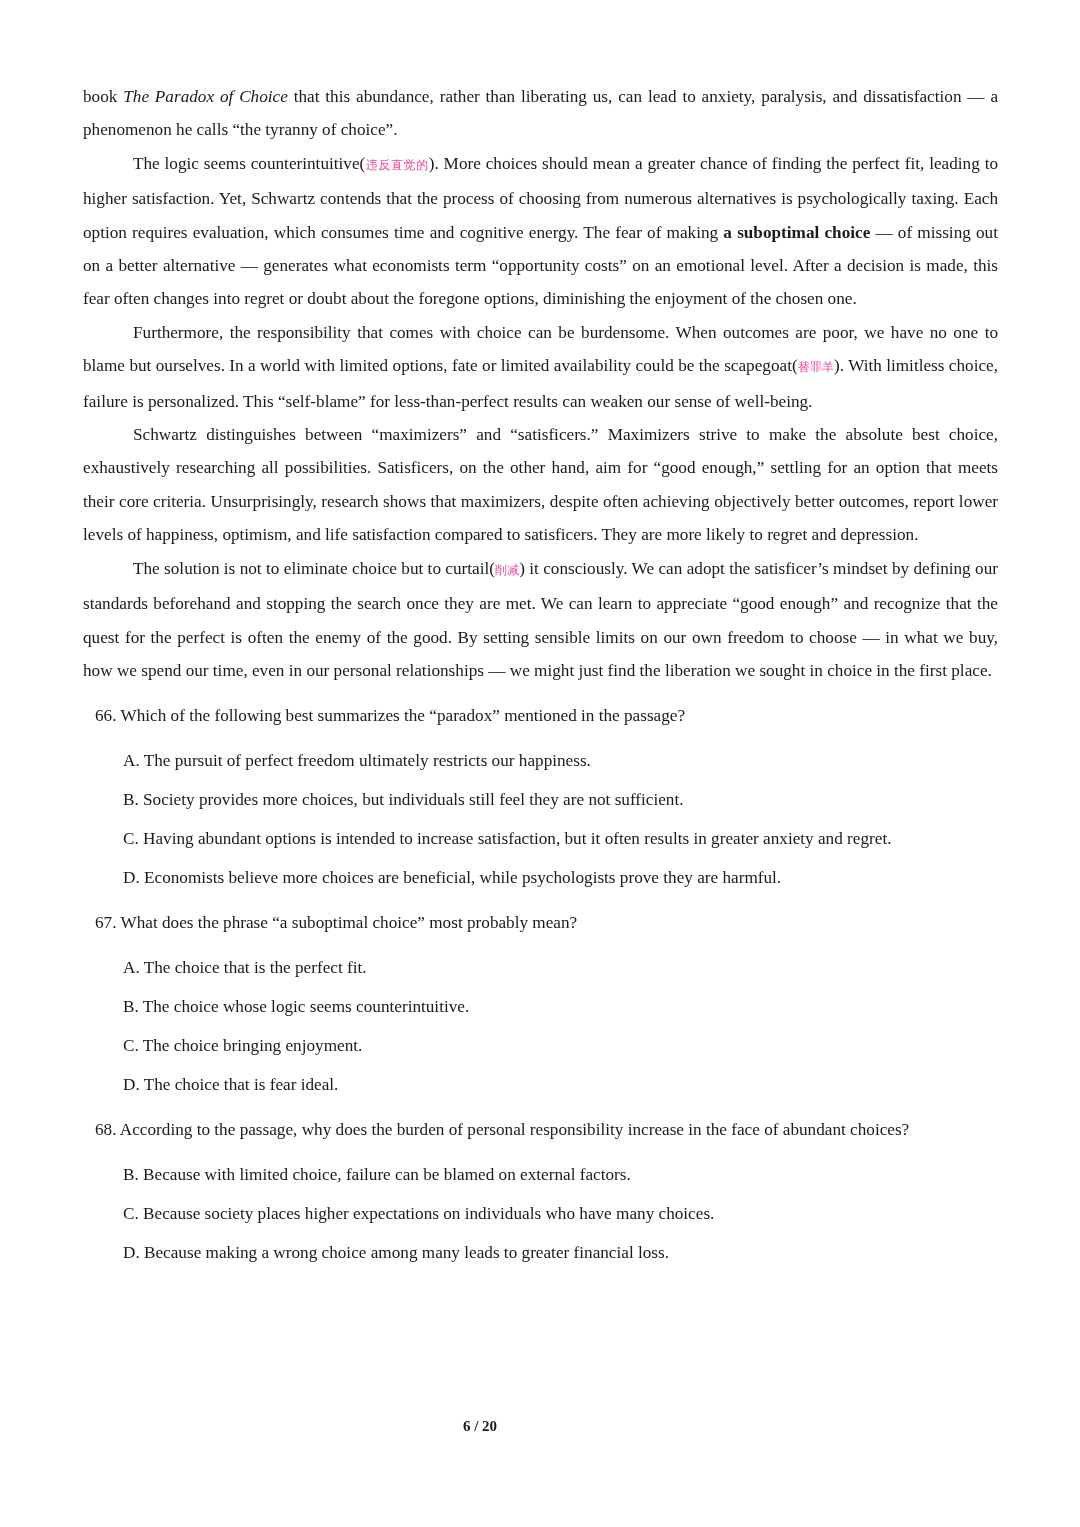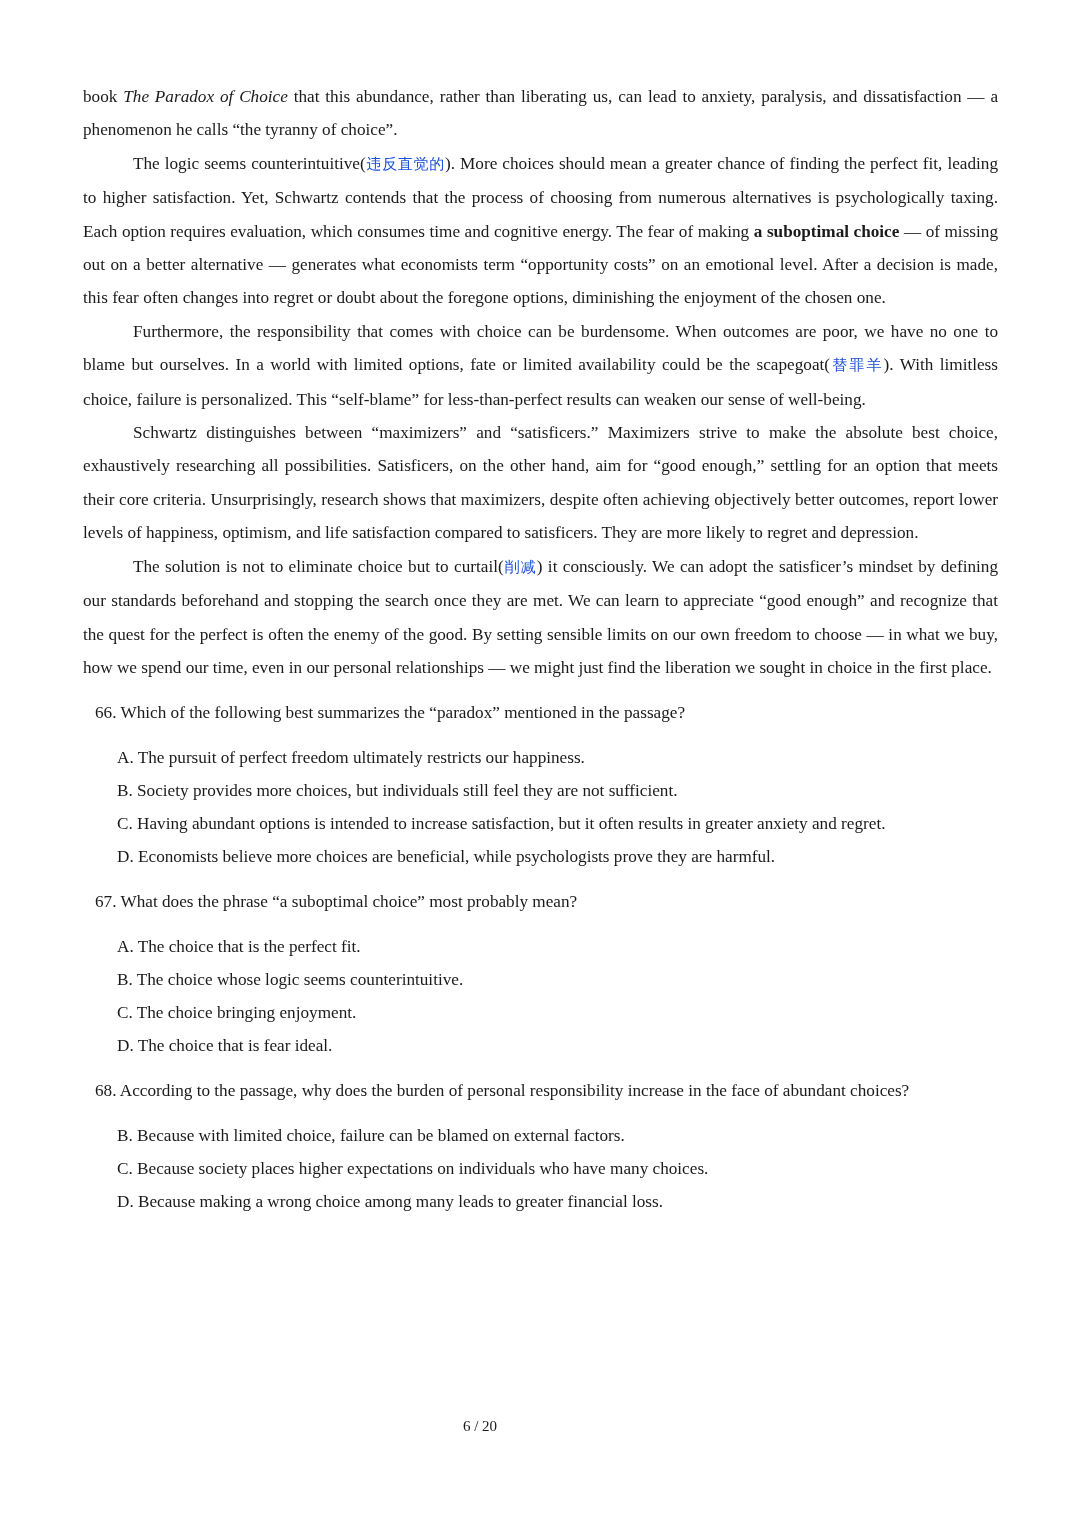--- a/index.html
+++ b/index.html
@@ -19,40 +19,40 @@
     }
     .para {
       font-size: 17.2px;
       line-height: 33.4px;
       text-align: justify;
       margin: 0;
     }
     .indent { text-indent: 50px; }
     .para em { font-style: italic; }
     .para strong { font-weight: bold; margin-top: 12px; }
-    .cjk { font-family: "DejaVu Sans", sans-serif; font-size: 15px; color: #1d4ed8; }
+    .cjk { font-family: "DejaVu Sans", sans-serif; font-size: 12px; color: #ec4899; }
     .question {
       font-size: 17.2px;
       line-height: 33px;
       margin: 12px;
     }
     .option {
       font-size: 17.2px;
       line-height: 33px;
-      margin: 0;
+      margin: 6px;
       padding-left: 34px;
     }
     .footer {
       position: absolute;
       top: 1418px;
       left: 0;
       width: 960px;
       text-align: center;
       font-size: 15px;
-      font-weight: normal;
+      font-weight: bold;
     }
   </style>
 </head>
 <body>
 
 <div class="page">
 
   <p class="para"><span>book </span><em>The Paradox of Choice</em><span> that this abundance, rather than liberating us, can lead to anxiety, paralysis, and dissatisfaction — a phenomenon he calls “the tyranny of choice”.</span></p>
 
   <p class="para indent"><span>The logic seems counterintuitive(</span><span class="cjk">违反直觉的</span><span>). More choices should mean a greater chance of finding the perfect fit, leading to higher satisfaction. Yet, Schwartz contends that the process of choosing from numerous alternatives is psychologically taxing. Each option requires evaluation, which consumes time and cognitive energy. The fear of making </span><strong>a suboptimal choice</strong><span> — of missing out on a better alternative — generates what economists term “opportunity costs” on an emotional level. After a decision is made, this fear often changes into regret or doubt about the foregone options, diminishing the enjoyment of the chosen one.</span></p>

